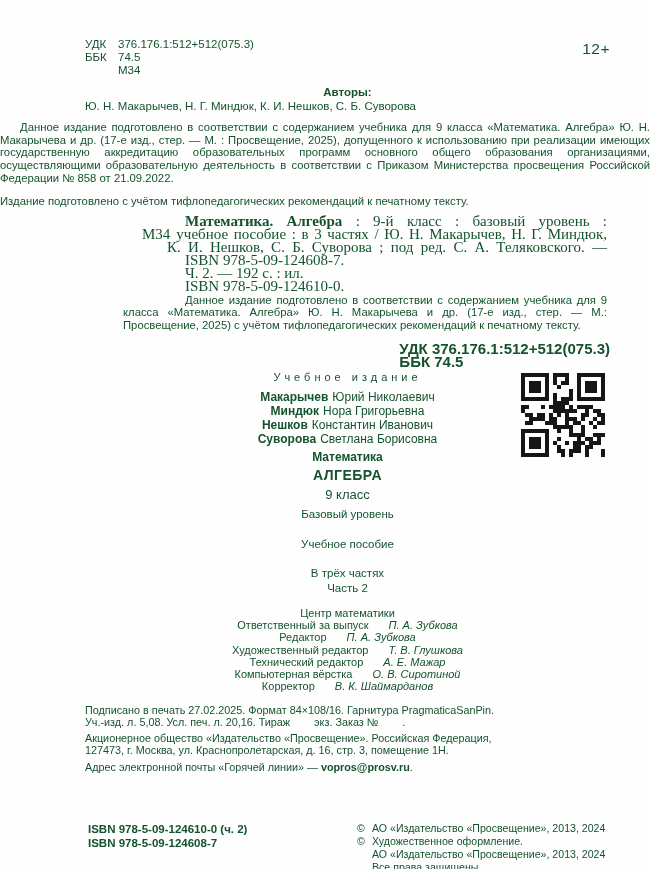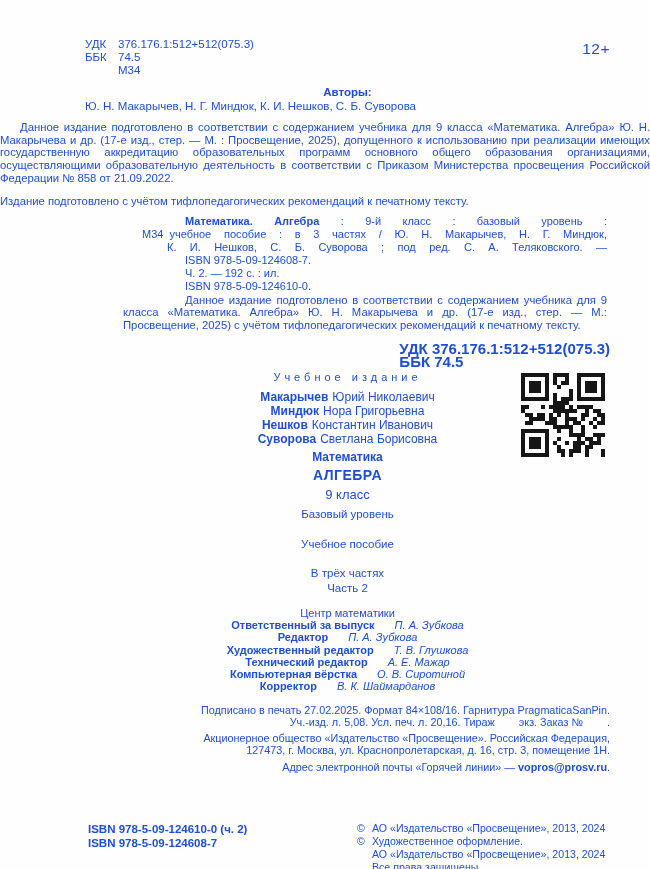--- a/index.html
+++ b/index.html
@@ -1,36 +1,36 @@
 <!DOCTYPE html>
 <html lang="ru"><head>
 <meta charset="utf-8">
 <style>
   html,body{margin:0;padding:0;background:#e9e9e9;}
   .page{
     position:relative;width:650px;height:869px;margin:0 auto;
-    background:#fefefe;color:#1d4ed8;
+    background:#fefefe;color:#14532d;
     font-family:"Liberation Sans","DejaVu Sans",sans-serif;
     box-sizing:border-box;padding-top:38px;overflow:hidden;
   }
   .blk{margin-left:85px;margin-right:40px;}
   
   .top-row{display:flex;justify-content:space-between;align-items:flex-start;}
   .code-line{display:flex;font-size:11.5px;line-height:13px;}
   .code-lbl{width:33px;}
   .age{font-size:15.5px;font-weight:400;letter-spacing:.5px;margin-top:2px;}
   
   .authors-head{margin-top:9px;text-align:center;font-weight:bold;font-size:11.5px;}
   .authors-line{margin-top:2px;font-size:11.5px;}
   
   .para{font-size:11.3px;line-height:12.7px;text-align:justify;margin:0;}
   .para.first{margin-top:9px;text-indent:20px;}
   .para.second{margin-top:10px;}
   
-  .ccard{margin-left:142px;margin-right:43px;margin-top:8px;font-size:11px;line-height:12.9px;}
+  .ccard{margin-left:142px;margin-right:43px;margin-top:8px;font-size:15px;line-height:12.9px;font-family:Liberation Serif, serif;}
   .ccline{white-space:nowrap;}
   .ccjust{text-align:justify;text-align-last:justify;white-space:normal;}
   .ind1{padding-left:43px;}
   .ind2{padding-left:25px;}
   .cc-code{margin-right:6px;}
   .ccnote{margin-left:123px;margin-right:43px;margin-top:1px;font-size:11.3px;line-height:12.7px;text-align:justify;text-indent:62px;}
   
   .udk-right{margin-top:5px;text-align:right;}
   .udk-right .inner{display:inline-block;text-align:left;font-weight:bold;font-size:15px;line-height:12.8px;}
   
@@ -40,24 +40,24 @@
   .title-block{text-align:center;}
   .t-mat{font-weight:bold;font-size:12px;margin-top:3px;}
   .t-alg{font-weight:bold;font-size:14px;margin-top:3px;letter-spacing:.5px;}
   .t-grade{font-size:13px;margin-top:4px;}
   .t-level{font-size:11.5px;margin-top:6px;}
   .t-type{font-size:11.5px;margin-top:18px;}
   .t-parts{font-size:11.5px;margin-top:17px;}
   .t-part{font-size:11.5px;margin-top:3px;}
   
   .staff{margin-top:13px;text-align:center;font-size:11px;line-height:12.3px;}
-  .staff-line span.role{margin-right:20px;font-weight:bold;}
+  .staff-line span.role{margin-right:20px;}
   .staff-line i{font-style:italic;}
   
-  .imprint{margin-top:11px;text-align:right;font-size:10.8px;line-height:12.2px;}
+  .imprint{margin-top:11px;text-align:left;font-size:10.8px;line-height:12.2px;}
   .imprint .grp{margin-top:4px;}
   
   .qr{position:absolute;left:521px;top:373px;width:86px;height:86px;}
   
   .footer{display:flex;margin-top:49px;}
   .isbns{font-weight:bold;font-size:11.5px;line-height:14px;margin-left:3px;}
   .copyrights{margin-left:auto;width:253px;font-size:10.6px;line-height:13px;}
   .cr-line{display:flex;}
   .cr-sym{width:15px;flex:0 0 15px;}
 </style>

